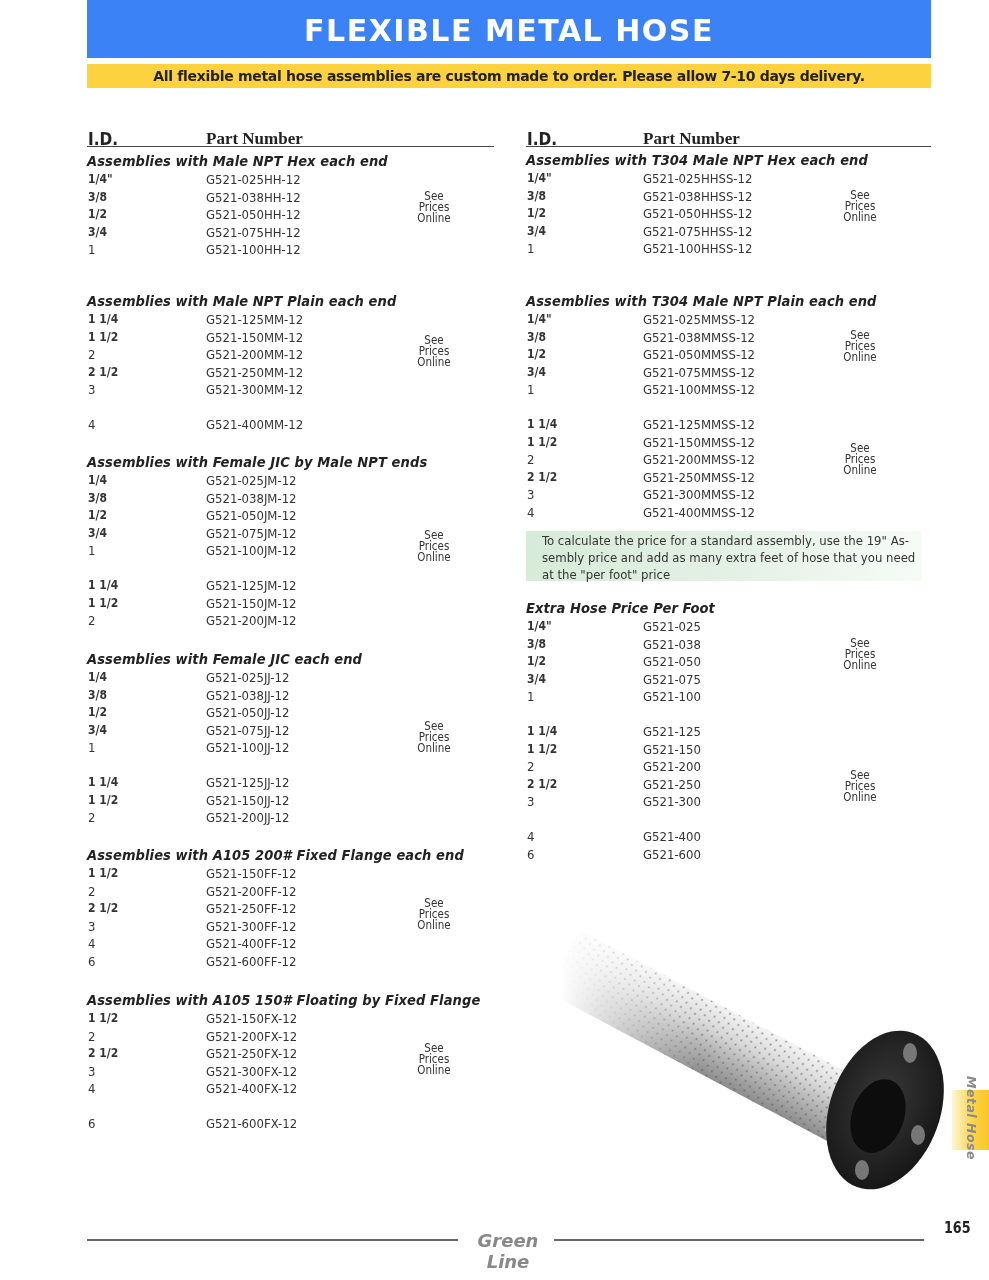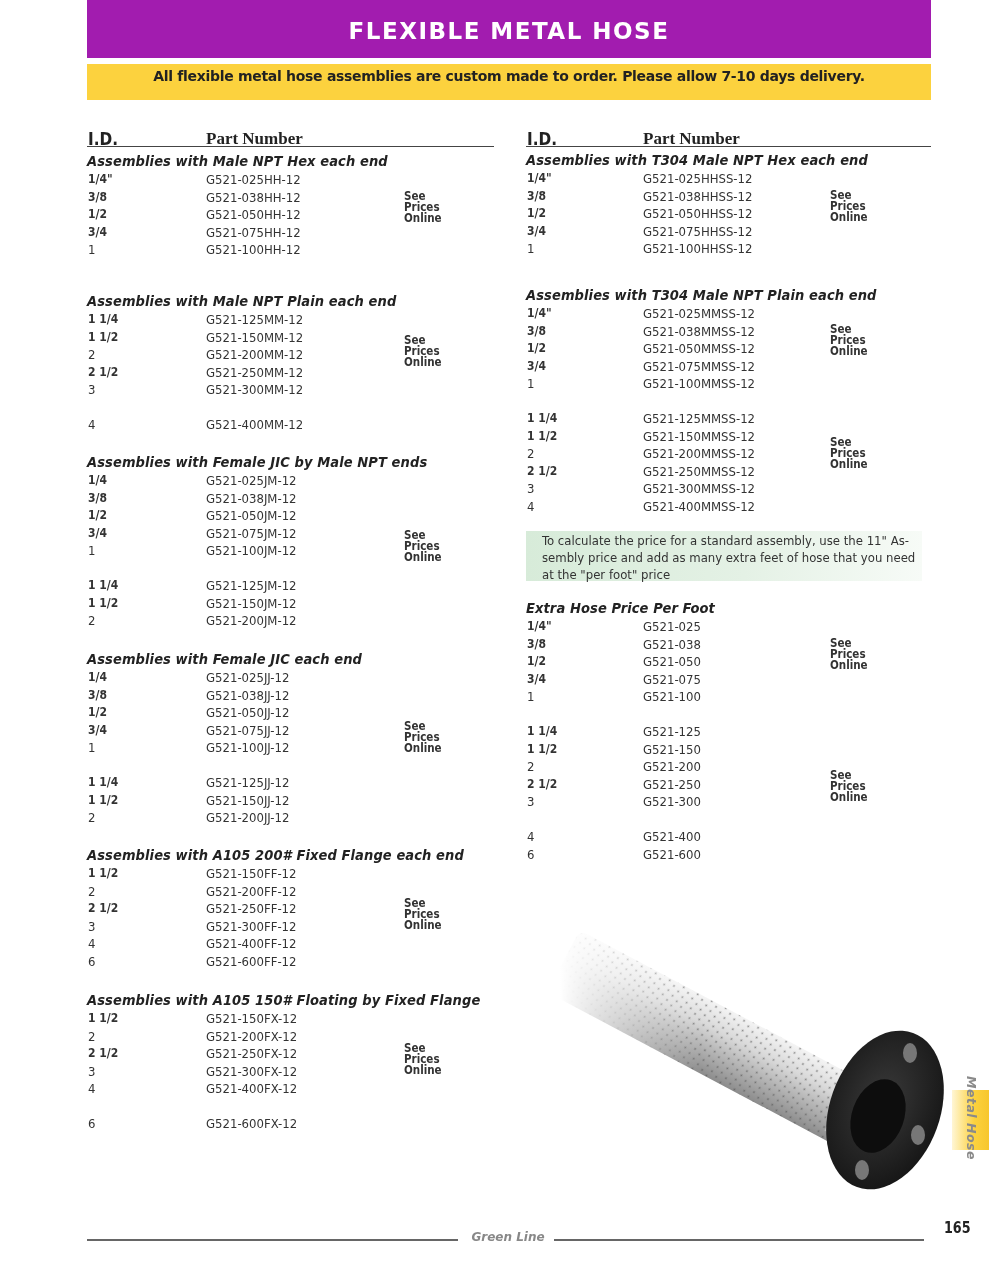--- a/index.html
+++ b/index.html
@@ -3,26 +3,26 @@
   <meta charset="utf-8">
   <style>
     html, body { margin: 0; padding: 0; }
     body {
       width: 989px; height: 1280px; position: relative; overflow: hidden;
       background: #ffffff; color: #222;
       font-family: "DejaVu Sans Condensed", "DejaVu Sans", "Liberation Sans", sans-serif;
     }
     .title-bar {
       position: absolute; left: 87px; top: 0; width: 844px; height: 58px;
-      background: #a21caf; color: #fff; text-align: center;
+      background: #3b82f6; color: #fff; text-align: center;
       font-family: "DejaVu Sans", sans-serif; font-weight: bold;
-      font-size: 23px; letter-spacing: 1.5px; line-height: 62px;
+      font-size: 30px; letter-spacing: 1.5px; line-height: 62px;
     }
     .notice-bar {
-      position: absolute; left: 87px; top: 64px; width: 844px; height: 36px;
+      position: absolute; left: 87px; top: 64px; width: 844px; height: 24px;
       background: #fcd23e; color: #222; text-align: center;
       font-family: "DejaVu Sans", sans-serif; font-weight: bold; font-size: 14px;
       line-height: 25px; transform-origin: center; letter-spacing: -0.3px;
     }
     .col { position: absolute; top: 128px; }
     .col.left { left: 87px; width: 407px; }
     .col.right { left: 526px; width: 405px; }
     .col-header {
       position: relative; height: 18px; border-bottom: 1.5px solid #444;
       font-weight: bold; font-size: 17px; color: #222;
@@ -37,22 +37,22 @@
       line-height: 20px; letter-spacing: 0.1px; white-space: nowrap;
     }
     .rows { position: relative; }
     .row { position: relative; height: 17.5px; font-size: 13px; line-height: 17.5px; color: #333; }
     .row.gap { margin-top: 17.5px; }
     .row .id { position: absolute; left: 1px; top: 0; }
     .row .id.frac { font-weight: bold; font-size: 12px; }
     .row .pn { position: absolute; left: 119px; top: 0; }
     .right .row .pn { left: 117px; }
     .see {
-      position: absolute; width: 60px; 
-      font-size: 11.5px; line-height: 11px; color: #333; font-weight: bold;
+      position: absolute; width: 60px; text-align: center;
+      font-size: 11.5px; line-height: 11px; color: #333;
     }
     .left .see { left: 317px; }
     .right .see { left: 304px; }
 
     .calc-box {
       position: absolute; left: 526px; top: 531px; width: 396px; height: 50px;
       background: linear-gradient(90deg, #d7ebd9 0%, #e4f1e5 55%, #f7fbf7 100%);
       padding: 0 0 0 16px; box-sizing: border-box;
       font-size: 13px; line-height: 17px; color: #333; padding-top: 0px;
     }
@@ -67,21 +67,21 @@
     .side-label {
       position: absolute; left: 955px; top: 1070px; width: 24px; height: 95px;
       writing-mode: vertical-rl; color: #8a8a8a; font-weight: bold; font-style: italic;
       font-family: "DejaVu Sans", sans-serif; font-size: 12.5px; letter-spacing: 0.5px;
       text-align: center;
     }
 
     .footer-line-l { position: absolute; left: 87px; top: 1239px; width: 371px; height: 1.5px; background: #666; }
     .footer-brand {
       position: absolute; left: 462px; top: 1230px; width: 92px; text-align: center;
-      font-style: italic; font-weight: bold; font-size: 12px; color: #888;
+      font-style: italic; font-weight: bold; font-size: 18px; color: #888;
       font-family: "DejaVu Sans", sans-serif;
     }
     .footer-line-r { position: absolute; left: 554px; top: 1239px; width: 370px; height: 1.5px; background: #666; }
     .page-num {
       position: absolute; left: 944px; top: 1219px; font-weight: bold; font-size: 15px; color: #222;
       font-family: "DejaVu Sans", sans-serif; transform: scaleX(0.85); transform-origin: left;
     }
   </style>
 </head>
 <body>
@@ -348,21 +348,21 @@
           <span class="pn">G521-100HHSS-12</span>
         </div>
       <div class="see" style="top:20px;">
           <div>See</div>
           <div>Prices</div>
           <div>Online</div>
         </div>
     </div>
   </div>
 
-  <div class="section" style="top:157px;">
+  <div class="section" style="top:163px;">
     <div class="sec-title">Assemblies with T304 Male NPT Plain each end</div>
     <div class="rows">
       <div class="row">
           <span class="id frac">1/4"</span>
           <span class="pn">G521-025MMSS-12</span>
         </div>
       <div class="row">
           <span class="id frac">3/8</span>
           <span class="pn">G521-038MMSS-12</span>
         </div>
@@ -474,21 +474,21 @@
       <div class="see" style="top:152px;">
           <div>See</div>
           <div>Prices</div>
           <div>Online</div>
         </div>
     </div>
   </div>
 </div>
 
 <div class="calc-box">
-  <span>To calculate the price for a standard assembly, use the 11" As-</span>
+  <span>To calculate the price for a standard assembly, use the 19" As-</span>
   <span style="padding-top:0">sembly price and add as many extra feet of hose that you need</span>
   <span style="padding-top:0">at the "per foot" price</span>
 </div>
 
 <svg class="hose-image" viewBox="0 0 400 280" xmlns="http://www.w3.org/2000/svg">
   <defs>
     <linearGradient id="hoseGrad" x1="0" y1="0" x2="0" y2="1">
       <stop offset="0" stop-color="#f4f4f4"></stop>
       <stop offset="0.35" stop-color="#d8d8d8"></stop>
       <stop offset="0.6" stop-color="#b9b9b9"></stop>

